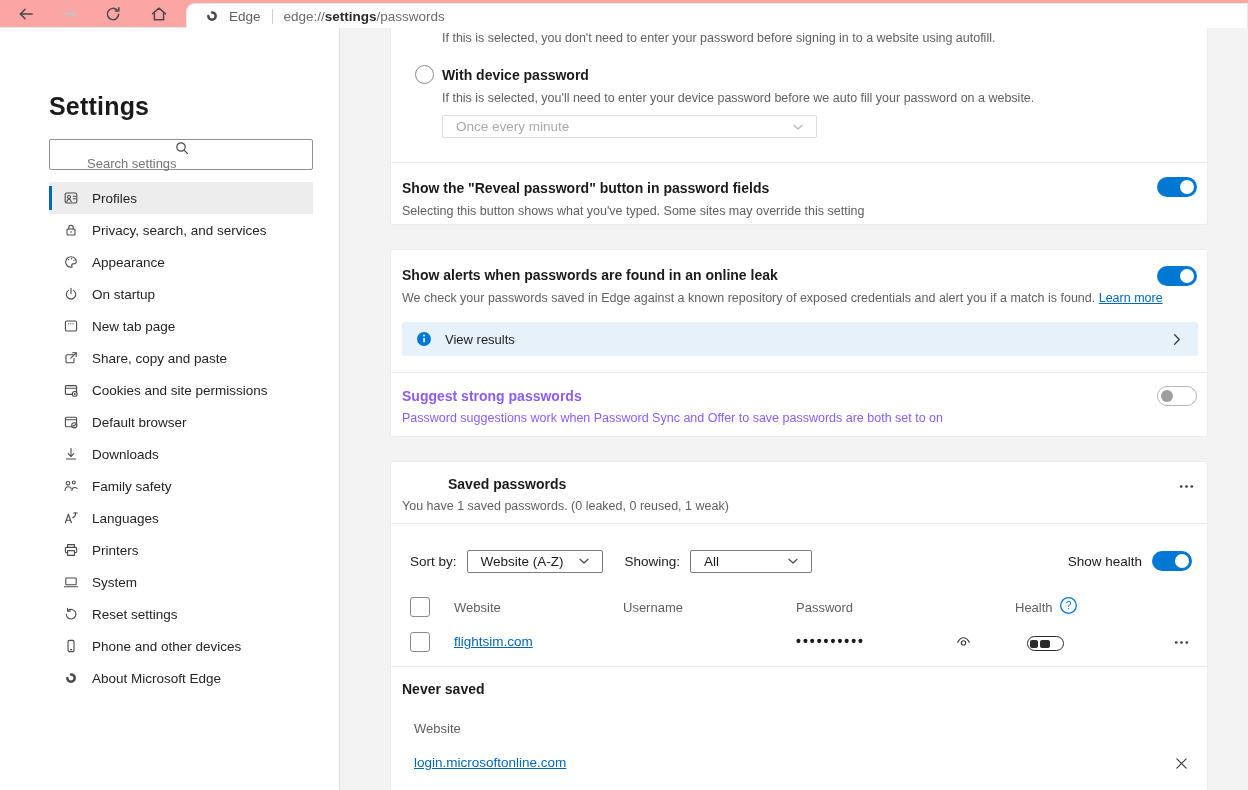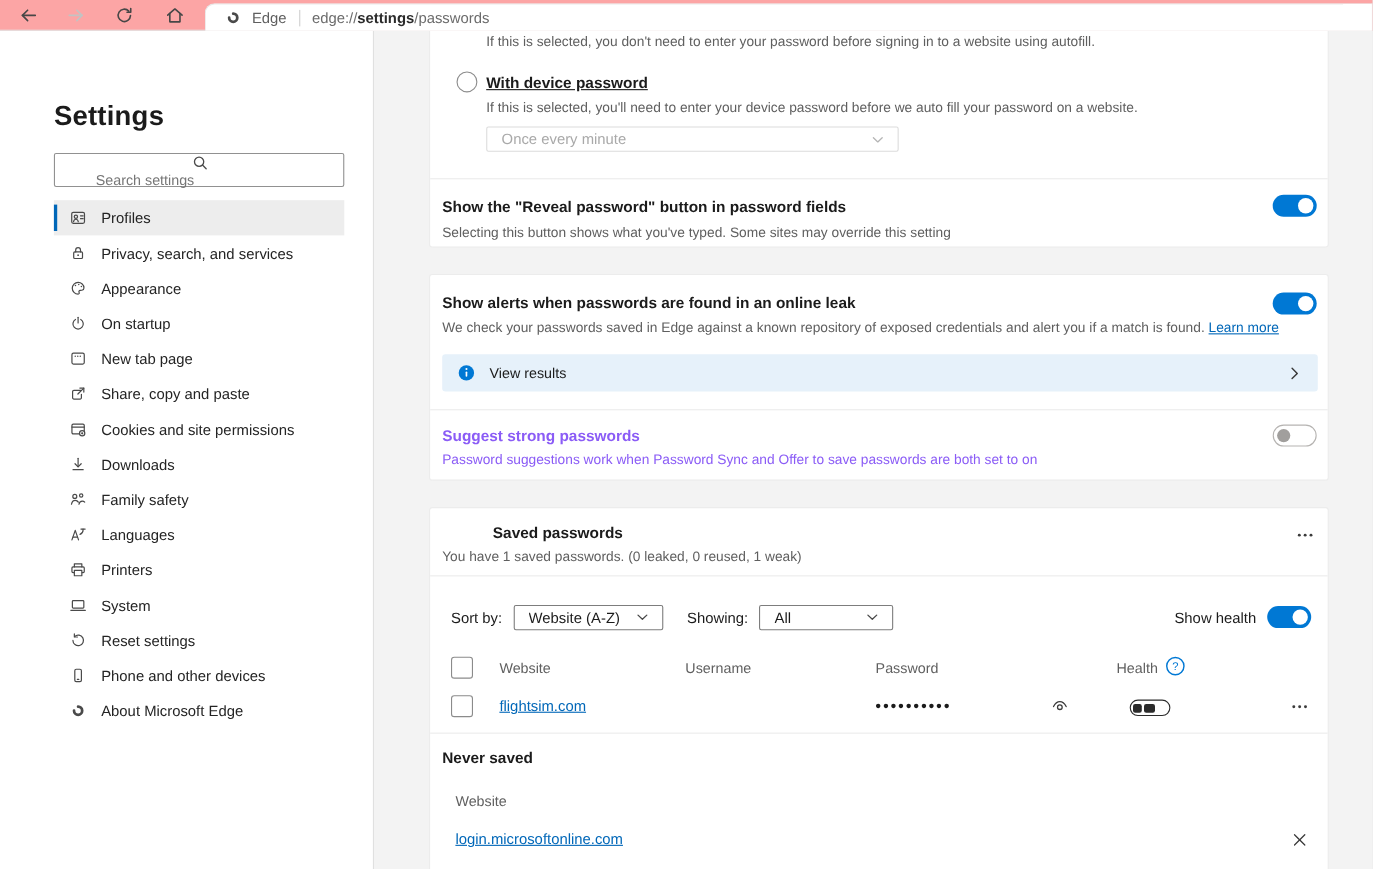--- a/index.html
+++ b/index.html
@@ -232,20 +232,32 @@
               <circle cx="11.7" cy="11.9" r="2.4" fill="#ffffff"></circle>
               <circle cx="11.7" cy="11.9" r="1" fill="currentColor" stroke="none"></circle>
             </svg>
           </span>
           <span class="nav-label">Cookies and site permissions</span>
         </div>
         <div class="nav-item">
           <span class="nav-accent"></span>
           <span class="icon">
             <svg viewBox="0 0 16 16" fill="none" stroke="currentColor" stroke-width="1.1" stroke-linecap="round" stroke-linejoin="round">
+              <rect x="2.4" y="3.2" width="11.2" height="9.6" rx="1.2"></rect>
+              <path d="M2.4 5.8h11.2"></path>
+              <circle cx="11.3" cy="11.3" r="2.6" fill="#ffffff"></circle>
+              <path d="M10.1 11.3l.9.9 1.7-1.8"></path>
+            </svg>
+          </span>
+          <span class="nav-label">Default browser</span>
+        </div>
+        <div class="nav-item">
+          <span class="nav-accent"></span>
+          <span class="icon">
+            <svg viewBox="0 0 16 16" fill="none" stroke="currentColor" stroke-width="1.1" stroke-linecap="round" stroke-linejoin="round">
               <path d="M8 2.6v7.6"></path>
               <path d="M5.2 7.6L8 10.4l2.8-2.8"></path>
               <path d="M3.4 13h9.2"></path>
             </svg>
           </span>
           <span class="nav-label">Downloads</span>
         </div>
         <div class="nav-item">
           <span class="nav-accent"></span>
           <span class="icon">
@@ -321,21 +333,21 @@
           <span class="nav-label">About Microsoft Edge</span>
         </div>
       </div>
   </div>
 
   <div class="main">
 
     <div class="card card1">
       <div class="caption" style="left:51px; top:8px;">If this is selected, you don't need to enter your password before signing in to a website using autofill.</div>
       <span class="radio" style="left:24px; top:42px;"></span>
-      <div class="sect-title" style="left:51px; top:44px;text-decoration:underline;">With device password</div>
+      <div class="sect-title" style="left:51px; top:44px;">With device password</div>
       <div class="caption" style="left:51px; top:68px;">If this is selected, you'll need to enter your device password before we auto fill your password on a website.</div>
       <div class="select disabled" style="left:51px; top:92px; width:375px;">
         <span class="sel-text">Once every minute</span>
         <span class="icon">
           <svg viewBox="0 0 16 16" fill="none" stroke="currentColor" stroke-width="1.2" stroke-linecap="round" stroke-linejoin="round">
               <path d="M4 6.2L8 10l4-3.8"></path>
             </svg>
         </span>
       </div>
       <div class="divider" style="top:139px;"></div>

